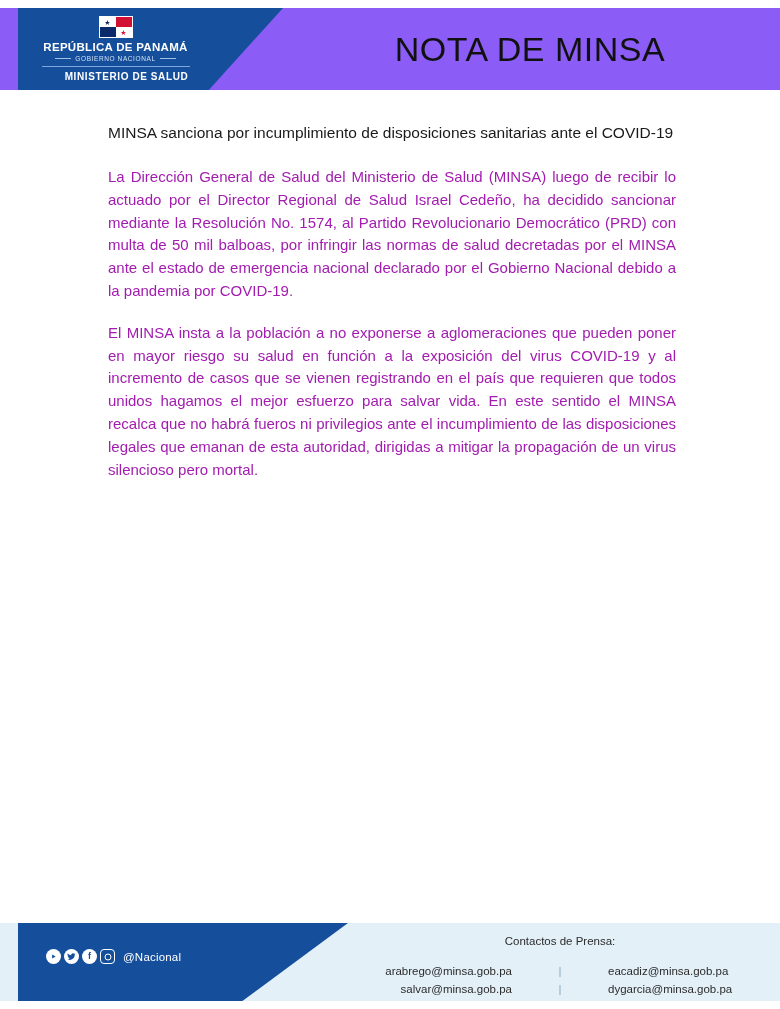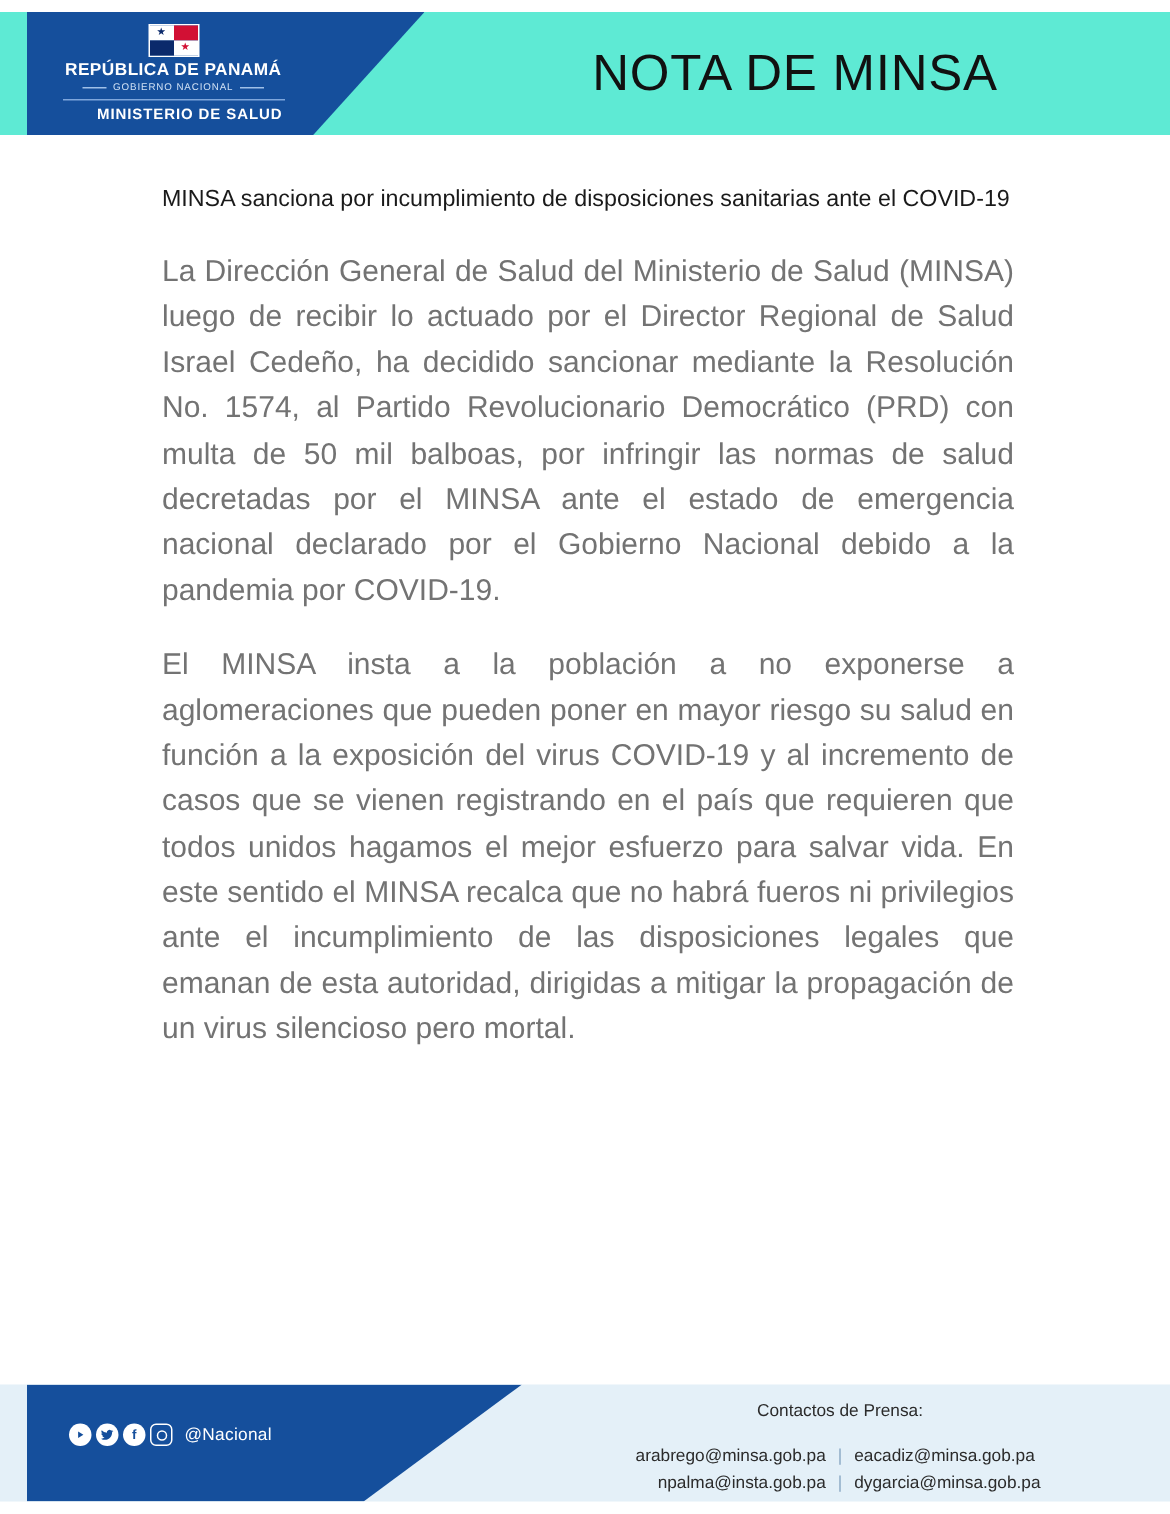--- a/index.html
+++ b/index.html
@@ -11,21 +11,21 @@
     font-family: "Liberation Sans", sans-serif;
     overflow: hidden;
     position: relative;
   }
 
   
   .header {
     position: absolute;
     top: 8px; left: 0;
     width: 780px; height: 82px;
-    background: #5eead4;
+    background: #8b5cf6;
   }
   .header-blue {
     position: absolute;
     top: 0; left: 18px;
     width: 265px; height: 82px;
     background: #154f9c;
     clip-path: polygon(0 0, 100% 0, 72% 100%, 0 100%);
   }
   .logo-lockup {
     position: absolute;
@@ -110,25 +110,25 @@
   .headline {
     font-size: 15.5px;
     font-weight: normal;
     line-height: 1.42;
     text-align: justify;
     text-align-last: left;
     color: #1a1a1a;
     margin-bottom: 22px;
   }
   .para {
-    font-size: 20px;
+    font-size: 15px;
     line-height: 1.52;
     text-align: justify;
     text-align-last: left;
-    color: #737373;
+    color: #a21caf;
     margin-bottom: 19px;
   }
 
   
   .footer {
     position: absolute;
     bottom: 8px; left: 0;
     width: 780px; height: 78px;
     background: #e4f0f8;
   }
@@ -193,21 +193,21 @@
     width: 400px;
     text-align: center;
     color: #2b2b2b;
   }
   .contacts-title {
     font-size: 11.5px;
     margin-bottom: 16px;
   }
   .contact-row {
     display: flex;
-    justify-content: center;
+    justify-content: space-between;
     align-items: center;
     font-size: 11.5px;
     line-height: 1.55;
   }
   .c-left { width: 152px; text-align: right; }
   .c-sep { color: #8aa8c4; padding: 0 8px; }
   .c-right { width: 152px; text-align: left; }
   .phones {
     font-size: 11.5px;
     margin-top: 16px;
@@ -268,19 +268,19 @@
   </div>
 
   <div class="contacts">
     <div class="contacts-title">Contactos de Prensa:</div>
     <div class="contact-row">
       <span class="c-left">arabrego@minsa.gob.pa</span>
       <span class="c-sep">|</span>
       <span class="c-right">eacadiz@minsa.gob.pa</span>
     </div>
     <div class="contact-row">
-      <span class="c-left">npalma@insta.gob.pa</span>
+      <span class="c-left">salvar@minsa.gob.pa</span>
       <span class="c-sep">|</span>
       <span class="c-right">dygarcia@minsa.gob.pa</span>
     </div>
     <div class="phones">512 -9555 / 512-9554</div>
   </div>
 </div>
 
 </body></html>

